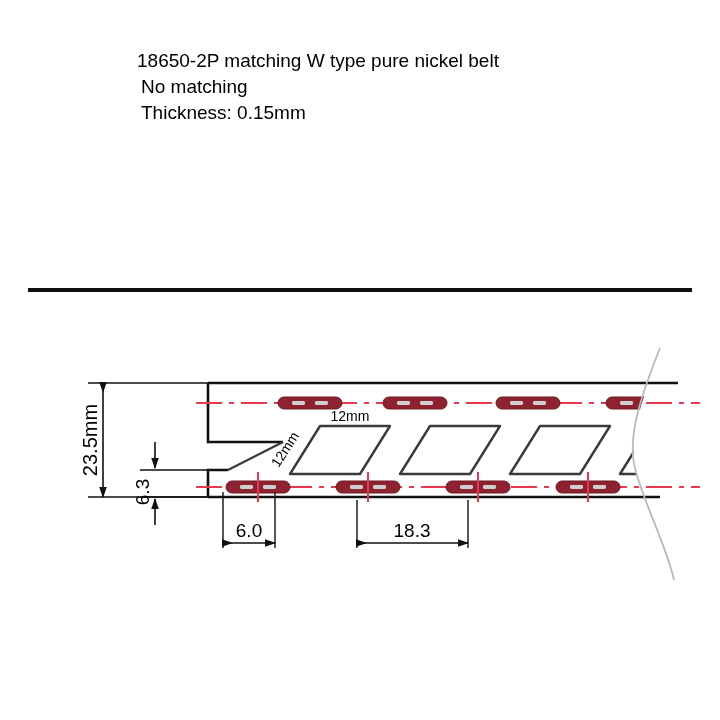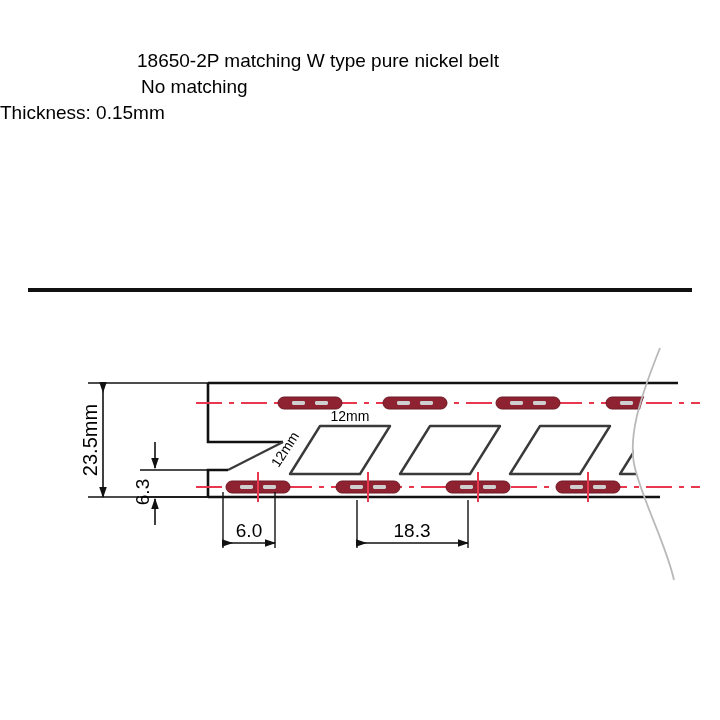--- a/index.html
+++ b/index.html
@@ -27,21 +27,21 @@
   .title-line {
     color: #000000;
     font-size: 19px;
     line-height: 26px;
     white-space: nowrap;
     font-family: "Liberation Sans", sans-serif;
   }
   .title-line.l1 { padding-left: 137px; }
   .title-line.l2 { padding-left: 141px; }
   .title-line.l3 { padding-left: 141px; }
-  .title-line.l4 { }
+  .title-line.l4 { padding-left: 141px; }
 
   
   .rule {
     position: absolute;
     left: 28px;
     width: 664px;
     height: 4px;
     background: #111111;
   }
   .rule.top { top: 288px; }

